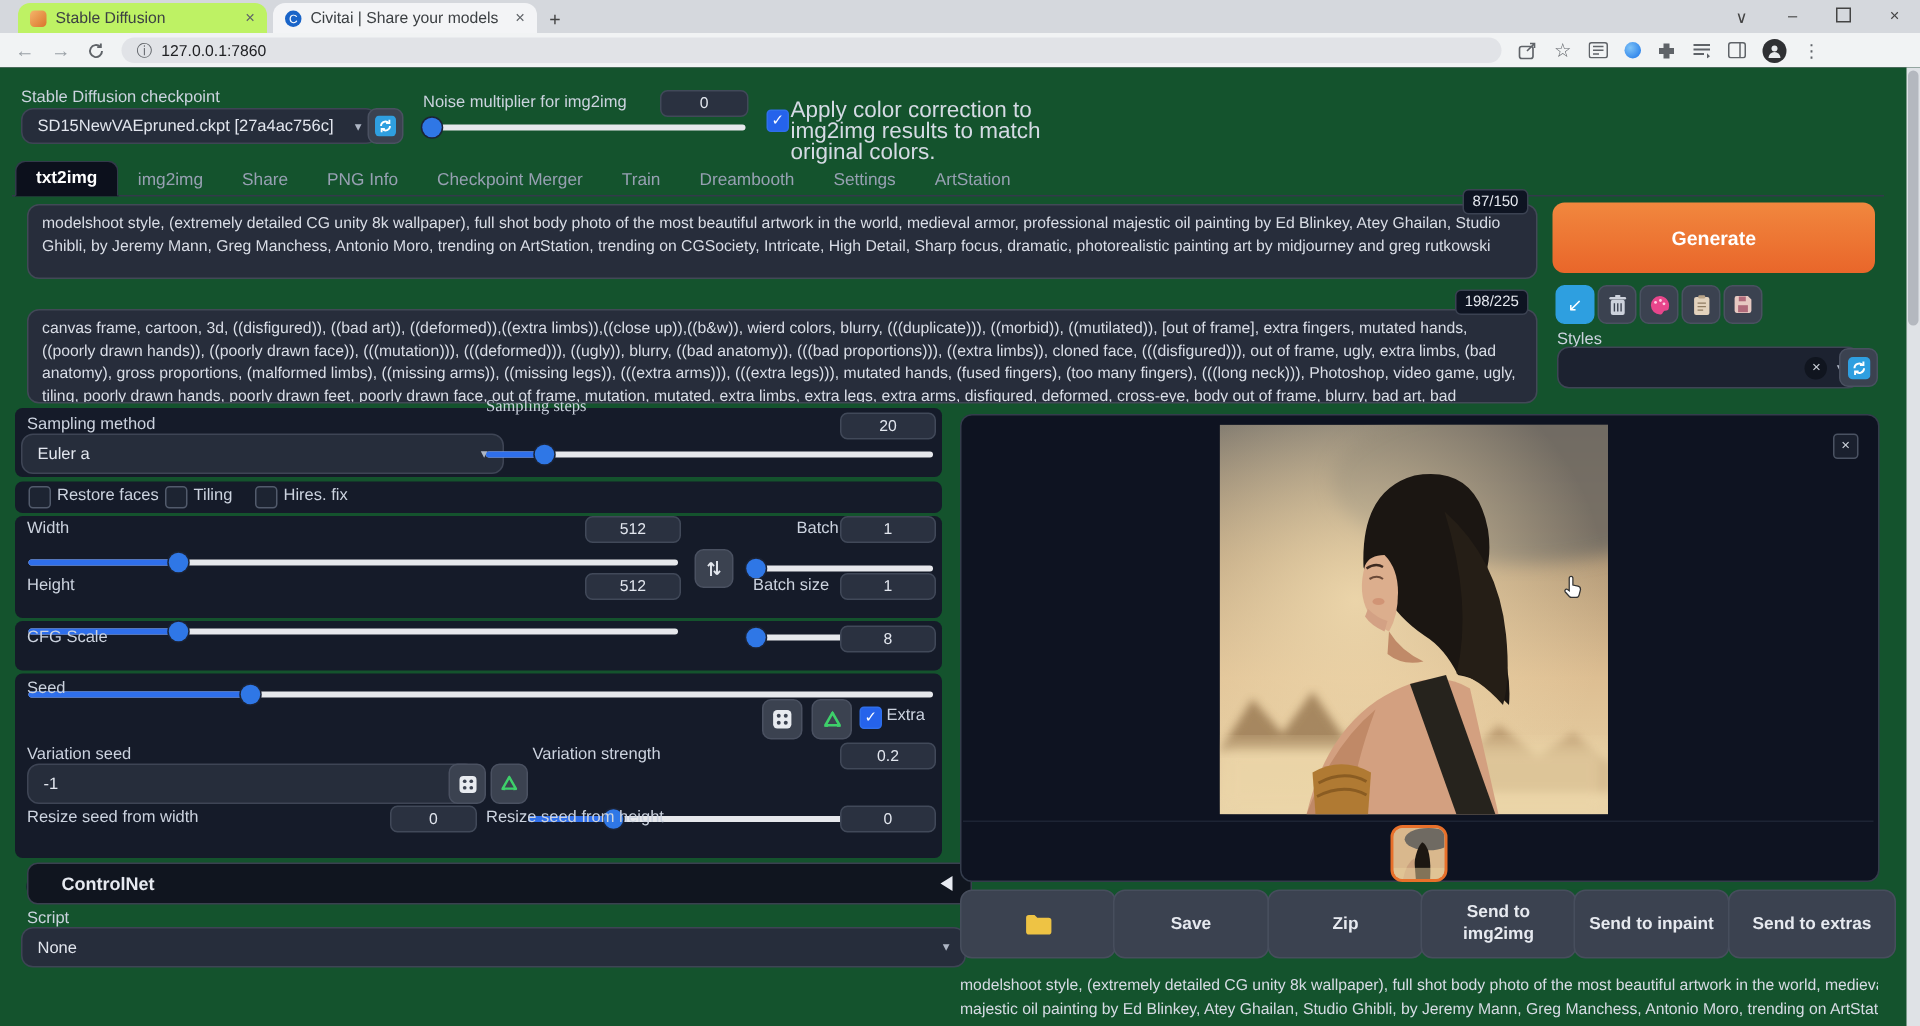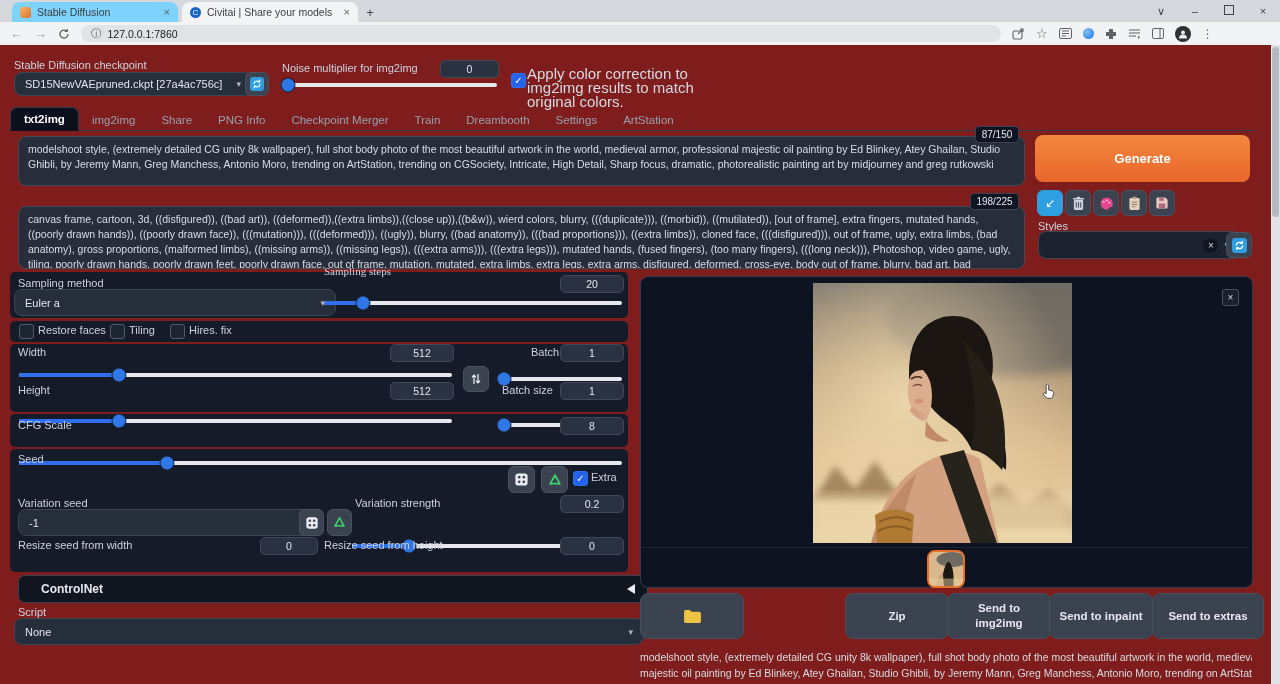--- a/index.html
+++ b/index.html
@@ -13,21 +13,21 @@
   .btab{height:20px;border-radius:8px 8px 0 0;display:flex;align-items:center;padding:0 8px;font-size:10.5px;color:#3c4043;gap:6px;}
   .btab .fav{width:11px;height:11px;border-radius:3px;flex:0 0 auto;}
   .btab .x{margin-left:auto;color:#5f6368;font-size:11px;cursor:default;}
   .wc{color:#444;font-size:11px;width:34px;text-align:center;}
   #toolbar{height:23px;background:#f1f3f4;display:flex;align-items:center;padding:0 10px;gap:11px;}
   .navgl{color:#9aa0a6;font-size:13px;line-height:1;}
   #address{width:900px;height:17px;background:#e1e3e7;border-radius:9px;display:flex;align-items:center;gap:6px;padding:0 10px;font-size:10.5px;color:#202124;}
   .tbicon{color:#5f6368;font-size:11px;display:flex;align-items:center;}
 
   
-  #page{position:absolute;top:45px;left:0;width:1280px;height:639px;background:#7f1d1d;color:#dfe3ea;}
+  #page{position:absolute;top:45px;left:0;width:1280px;height:639px;background:#14532d;color:#dfe3ea;}
   .lbl{font-size:11px;color:#ccd3df;white-space:nowrap;}
   .group{background:#151b29;border-radius:5px;}
   .dd{background:#262d3b;border:1px solid #3e4555;border-radius:8px;display:flex;align-items:center;font-size:11px;color:#e2e6ee;padding:0 10px;}
   .dd .caret{margin-left:auto;color:#aeb6c4;font-size:9px;}
   .numbox{background:#2a3140;border:1px solid #414959;border-radius:5px;color:#e2e6ee;font-size:10.5px;display:flex;align-items:center;justify-content:center;}
   .slider{height:4px;background:#e6e8ec;border-radius:3px;position:relative;}
   .slider .fill{position:absolute;left:0;top:0;bottom:0;background:#2f6feb;border-radius:3px;}
   .slider .handle{position:absolute;top:50%;width:13px;height:13px;border-radius:50%;background:#2f77e6;transform:translate(-50%,-50%);box-shadow:0 0 0 1px #1b2335;}
   .cb{width:13px;height:13px;border:1px solid #525b6c;border-radius:3px;background:#1d2432;}
   .cb.on{background:#2563eb;border-color:#2f6feb;display:flex;align-items:center;justify-content:center;color:#fff;font-size:10px;line-height:1;}
@@ -38,21 +38,21 @@
   .navtab{font-size:11.5px;color:#97a0b2;padding:5px 13px;white-space:nowrap;}
   .navtab.active{color:#fff;font-weight:700;background:#0c101c;border:1px solid #323a4a;border-bottom:1px solid #0c101c;border-radius:7px 7px 0 0;position:relative;z-index:2;}
 </style>
 </head>
 <body>
 
 <div id="stage">
 
   <div id="chrome">
     <div id="tabstrip">
-      <div class="btab" style="margin-left:12px;width:150px;background:#7dd3fc;">
+      <div class="btab" style="margin-left:12px;width:150px;background:#bef264;">
         <span class="fav" style="background:linear-gradient(135deg,#f5b56a,#d9742c);"></span>
         <span style="overflow:hidden;white-space:nowrap;">Stable Diffusion</span>
         <span class="x">×</span>
       </div>
       <div class="btab" style="margin-left:4px;width:160px;background:#f3f4f6;">
         <span class="fav" style="background:#1964c8;border-radius:50%;display:flex;align-items:center;justify-content:center;color:#fff;font-size:8px;">C</span>
         <span style="overflow:hidden;white-space:nowrap;">Civitai | Share your models</span>
         <span class="x">×</span>
       </div>
       <div style="width:24px;height:20px;display:flex;align-items:center;justify-content:center;color:#444;font-size:13px;">+</div>
@@ -413,20 +413,21 @@
             <path d="M5.5 10V3.2c0-.8.6-1.4 1.3-1.4.8 0 1.3.6 1.3 1.4V8l3.6.8c1 .2 1.8 1 1.8 2.1 0 .3 0 .5-.1.8l-.9 3.4c-.3 1-1.2 1.7-2.2 1.7H7.2c-.6 0-1.2-.3-1.6-.7l-2.9-3.2c-.4-.5-.4-1.2 0-1.6.4-.5 1.1-.6 1.6-.2l1.2.9z" fill="#fff" stroke="#333" stroke-width="0.9"></path>
           </svg>
       </div>
     </div>
 
     <div class="abs gbtn" style="left:640px;top:548px;width:92px;height:44px;">
       <svg width="19" height="15" viewBox="0 0 20 16">
           <path d="M1 3a2 2 0 0 1 2-2h4l2 2h8a2 2 0 0 1 2 2v8a2 2 0 0 1-2 2H3a2 2 0 0 1-2-2Z" fill="#eec344"></path>
         </svg>
     </div>
+    <div class="abs gbtn" style="left:742px;top:548px;width:92px;height:44px;">Save</div>
     <div class="abs gbtn" style="left:845px;top:548px;width:92px;height:44px;">Zip</div>
     <div class="abs gbtn" style="left:947px;top:548px;width:92px;height:44px;">Send to img2img</div>
     <div class="abs gbtn" style="left:1049px;top:548px;width:92px;height:44px;">Send to inpaint</div>
     <div class="abs gbtn" style="left:1152px;top:548px;width:100px;height:44px;">Send to extras</div>
 
     <div class="abs" style="left:640px;top:604px;width:612px;font-size:10.5px;line-height:16px;color:#d7dbe4;white-space:nowrap;overflow:hidden;">modelshoot style, (extremely detailed CG unity 8k wallpaper), full shot body photo of the most beautiful artwork in the world, medieval armor, professional</div>
     <div class="abs" style="left:640px;top:620px;width:612px;font-size:10.5px;line-height:16px;color:#d7dbe4;white-space:nowrap;overflow:hidden;">majestic oil painting by Ed Blinkey, Atey Ghailan, Studio Ghibli, by Jeremy Mann, Greg Manchess, Antonio Moro, trending on ArtStation, trending on</div>
 
     <div class="abs" style="right:0;top:0;width:9px;height:639px;background:#dfe2e6;">
       <div class="abs" style="left:1px;top:2px;width:7px;height:170px;background:#b4b8bf;border-radius:4px;"></div>

